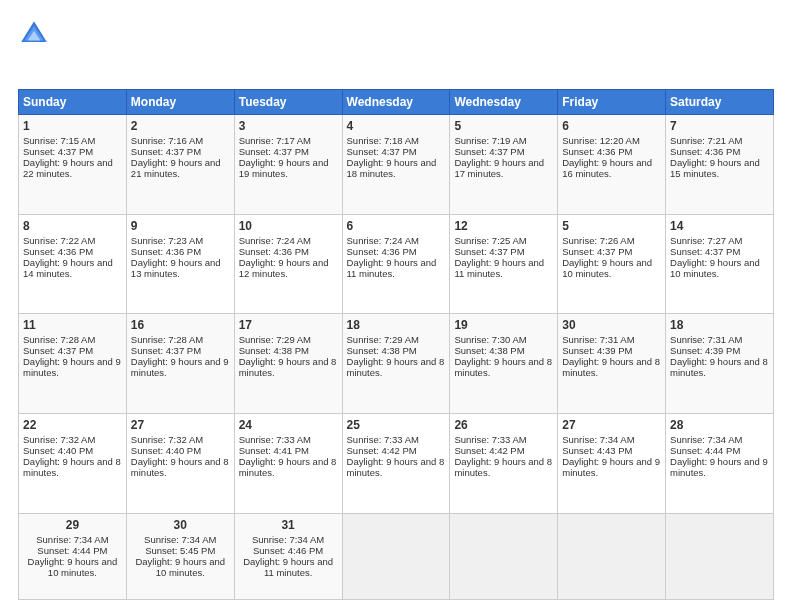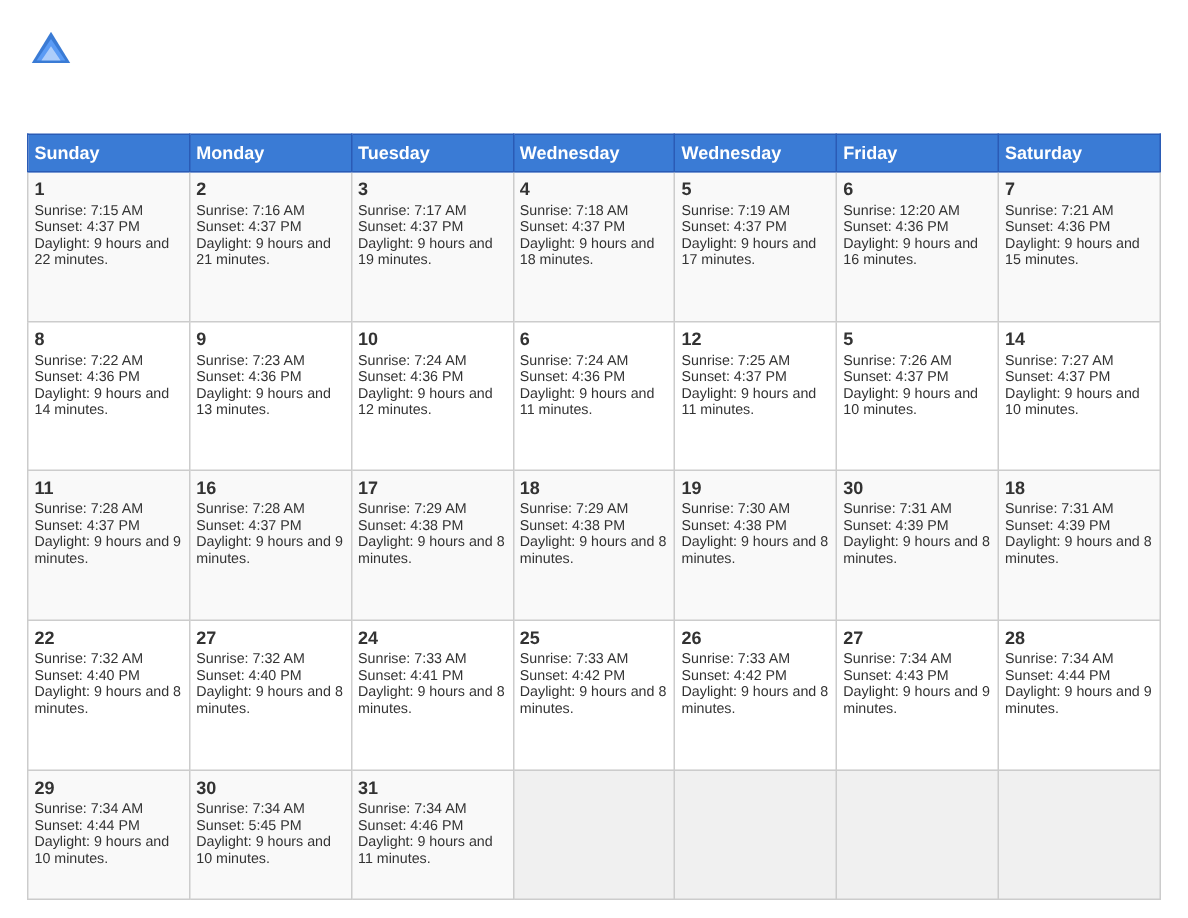--- a/index.html
+++ b/index.html
@@ -94,20 +94,21 @@
       font-size: 12px;
       font-weight: bold;
       display: block;
       margin-bottom: 2px;
     }
     .empty-cell {
       background: #f0f0f0 !important;
     }
     .last-row td {
       height: 68px;
+      text-align: center;
     }
   </style>
 </head>
 <body>
 
 <div class="page">
   <div class="header">
     <div class="logo">
       <svg class="logo-icon" viewBox="0 0 40 40">
         <polygon points="20,4 36,30 4,30" fill="#3a7bd5"></polygon>

